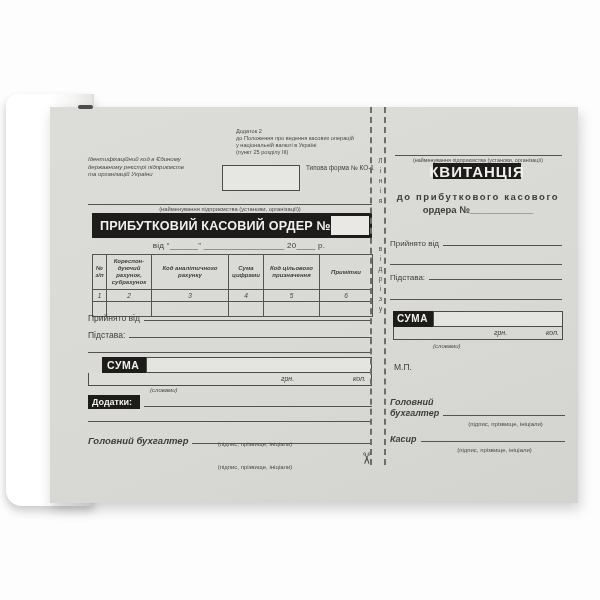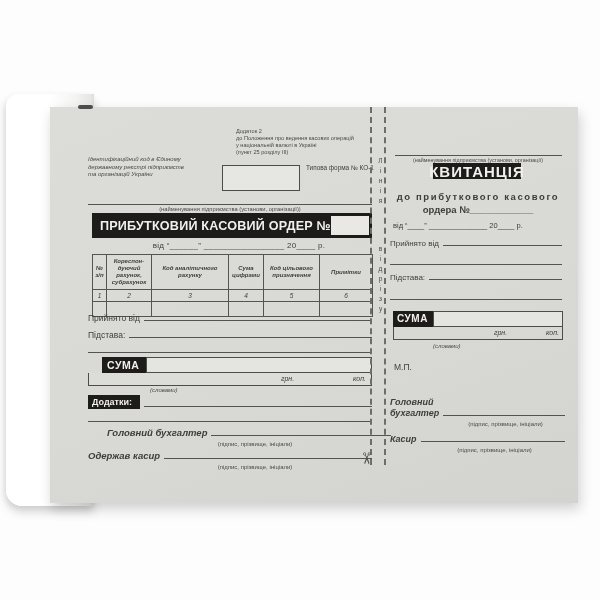--- a/index.html
+++ b/index.html
@@ -60,21 +60,21 @@
   .suma-label{font-size:10.5px;padding:2px 7px 0 5px;letter-spacing:0.5px;}
   .suma-box{flex:1;border:1px solid #4d4c4a;background:#e4e4e1;}
   .suma-row2{left:38px;top:266px;width:284px;height:13px;border:1px solid #4d4c4a;border-top:none;box-sizing:border-box;background:#dcddd9;}
   .suma-row2 .hrn{position:absolute;left:192px;top:2px;font-size:7px;font-style:italic;}
   .suma-row2 .kop{position:absolute;right:5px;top:2px;font-size:7px;font-style:italic;}
   .slovamy{left:100px;top:280px;font-size:6px;font-style:italic;color:#4a4947;}
   .attach-row{left:38px;top:288px;width:284px;display:flex;align-items:flex-end;}
   .attach-label{font-size:9px;padding:2px 8px 2px 4px;text-align:center;}
   .hr2{left:38px;top:305px;width:284px;height:9px;}
   .sig-row{display:flex;font-size:9.5px;font-weight:bold;font-style:italic;}
-  .sig1{left:38px;top:320px;width:284px;margin-left:19px;}
+  .sig1{left:38px;top:328px;width:284px;}
   .sig1-cap{left:130px;top:334px;width:150px;font-size:6px;color:#4a4947;}
   .sig2{left:38px;top:343px;width:284px;}
   .sig2-cap{left:130px;top:357px;width:150px;font-size:6px;color:#4a4947;}
 
   
   .dashL{left:320px;top:0;height:358px;border-left:2px dashed #6e6d6a;}
   .dashR{left:334px;top:0;height:358px;border-left:2px dashed #6e6d6a;}
   .vword{left:322px;width:12px;writing-mode:vertical-rl;text-orientation:upright;
     font-size:6.5px;letter-spacing:3px;color:#4a4947;text-align:center;}
   .vw1{top:50px;}
@@ -201,41 +201,36 @@
       <span class="attach-label blackbar">Додатки:</span>
       <span class="fill"></span>
     </div>
     <div class="abs hr2 hr"></div>
 
     <div class="abs sig1 sig-row">
       <span>Головний бухгалтер</span>
       <span class="fill"></span>
     </div>
     <div class="abs sig1-cap center">(підпис, прізвище, ініціали)</div>
-    <div class="abs sig2 sig-row">
-      <span>Одержав касир</span>
-      <span class="fill"></span>
-    </div>
     <div class="abs sig2-cap center">(підпис, прізвище, ініціали)</div>
 
     <div class="abs dashL"></div>
     <div class="abs dashR"></div>
     <div class="abs vword vw1">Лінія</div>
     <div class="abs vword vw2">відрізу</div>
     <div class="abs scissors">✂</div>
 
     <div class="abs r-orgline hr"></div>
     <div class="abs r-orgcap center">(найменування підприємства (установи, організації)</div>
 
     <div class="abs r-titlebar blackbar">
       <span>КВИТАНЦІЯ</span>
     </div>
     <div class="abs r-sub2 center">ордера №____________</div>
     <div class="abs r-sub1 center">до прибуткового касового</div>
-    <div class="abs r-date">від “____” ______________ 20____ р.</div>
 
     <div class="abs r-received">
       <span>Прийнято від</span>
       <span class="fill"></span>
     </div>
     <div class="abs r-hr1 hr"></div>
     <div class="abs r-basis">
       <span>Підстава:</span>
       <span class="fill"></span>
     </div>

